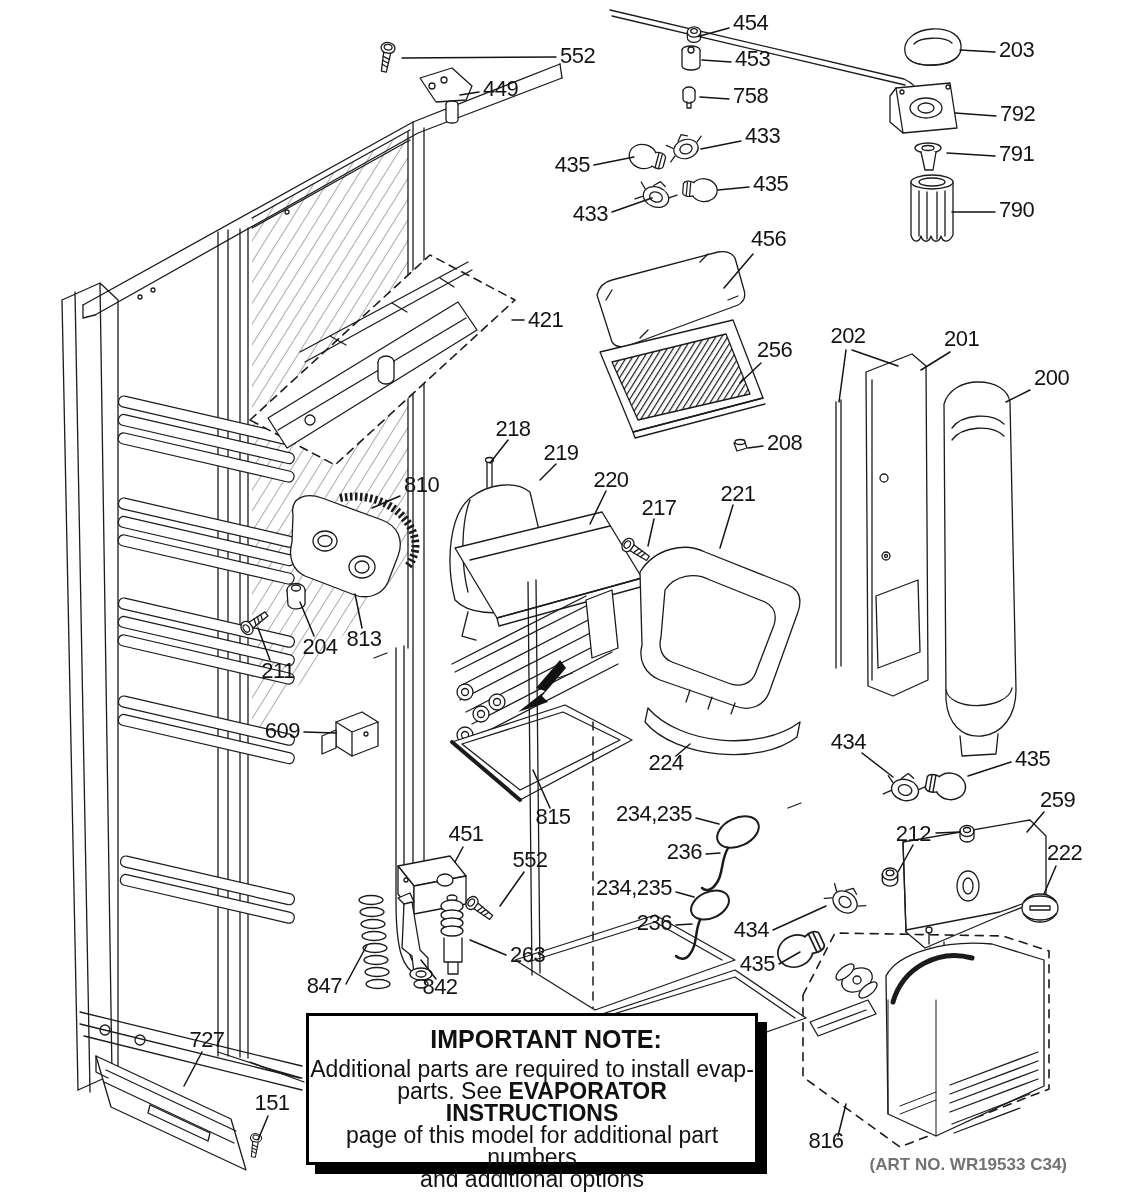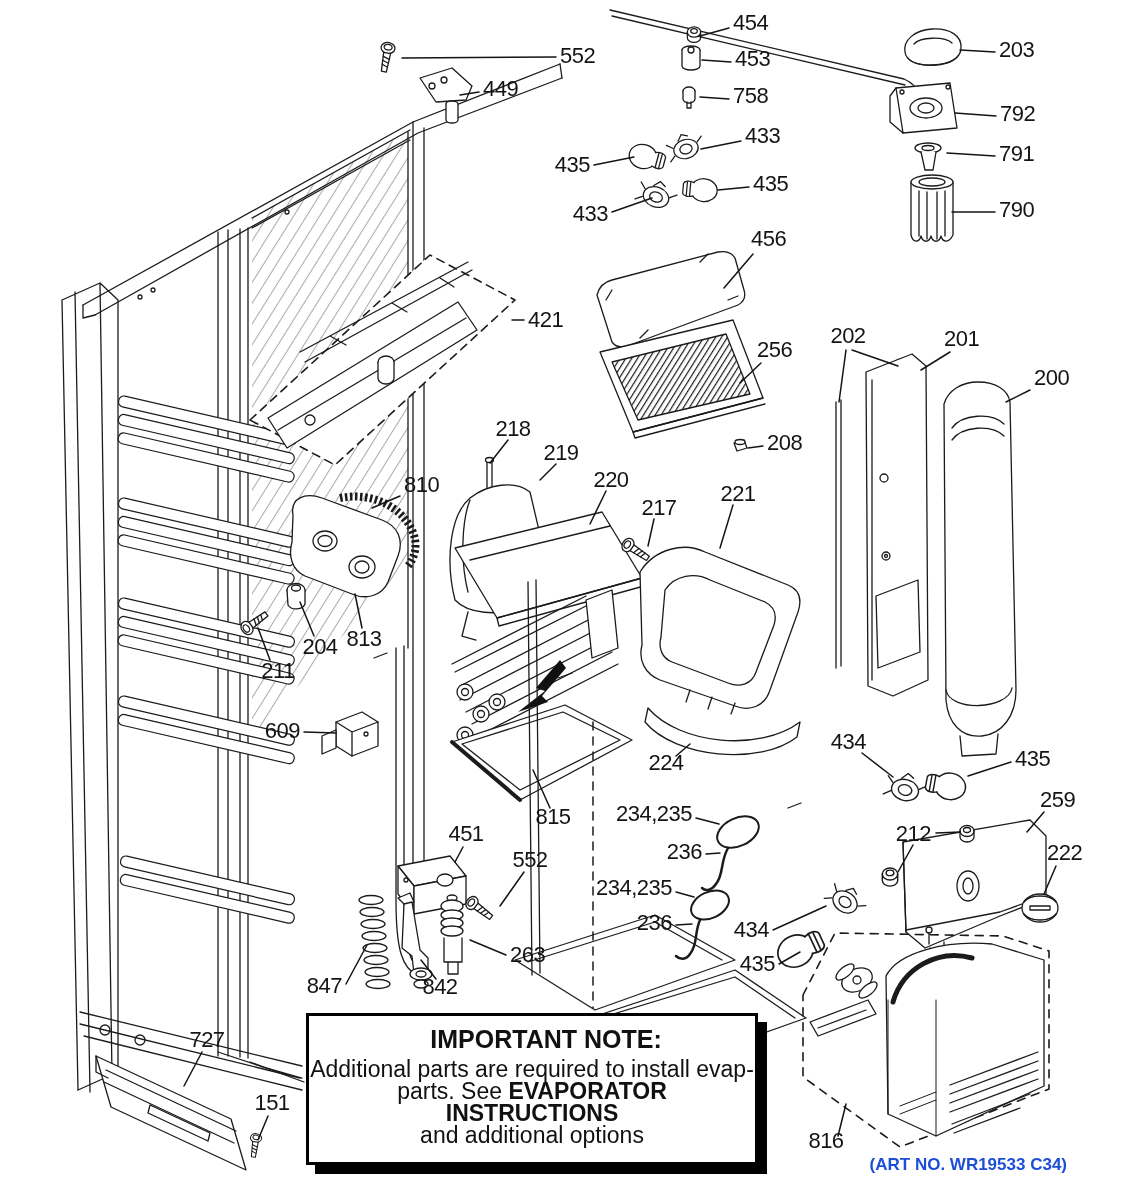--- a/index.html
+++ b/index.html
@@ -6,21 +6,21 @@
   #stage{position:relative;width:1125px;height:1200px;background:#fff;overflow:hidden;
          font-family:"Liberation Sans", sans-serif;}
   #art{position:absolute;width:100%;height:100%;top:0;left:0;}
   svg text{font-family:"Liberation Sans", sans-serif;font-size:22px;fill:#141414;letter-spacing:-0.5px;}
   .notebox{position:absolute;left:306px;top:1013px;width:446px;height:146px;background:#fff;
            border:3px solid #000;box-shadow:9px 9px 0 0 #000;text-align:center;color:#111;}
   .notebox .nb-title{font-size:25px;font-weight:bold;margin-top:9px;letter-spacing:0px;padding-left:28px;}
   .notebox .nb-line{font-size:23px;line-height:22px;}
   .notebox .nb-line b{font-weight:bold;}
   .nb-body{margin-top:4px;}
-  .artno{position:absolute;right:58px;top:1155px;font-size:17px;font-weight:bold;color:#1d4ed8;}
+  .artno{position:absolute;right:58px;top:1155px;font-size:17px;font-weight:bold;color:#737373;}
 </style>
 </head>
 <body>
 
 <div id="stage">
 
 <svg id="art" viewBox="0 0 1125 1200" xmlns="http://www.w3.org/2000/svg">
   <defs>
     <pattern id="hatch" width="11" height="11" patternUnits="userSpaceOnUse" patternTransform="rotate(32)">
       <line x1="0" y1="0" x2="0" y2="11" stroke="#555" stroke-width="1"></line>
@@ -475,18 +475,19 @@
     <text x="272" y="1110" text-anchor="middle">151</text>
     <text x="826" y="1148" text-anchor="middle">816</text>
   </g>
 </svg>
 
   <div class="notebox">
     <div class="nb-title">IMPORTANT NOTE:</div>
     <div class="nb-body">
       <div class="nb-line">Additional parts are required to install evap-</div>
       <div class="nb-line"><span>parts.  See </span><b>EVAPORATOR INSTRUCTIONS</b></div>
+      <div class="nb-line">page of this model for additional part numbers</div>
       <div class="nb-line">and additional options</div>
     </div>
   </div>
 
   <div class="artno">(ART NO. WR19533 C34)</div>
 </div>
 
 </body></html>

